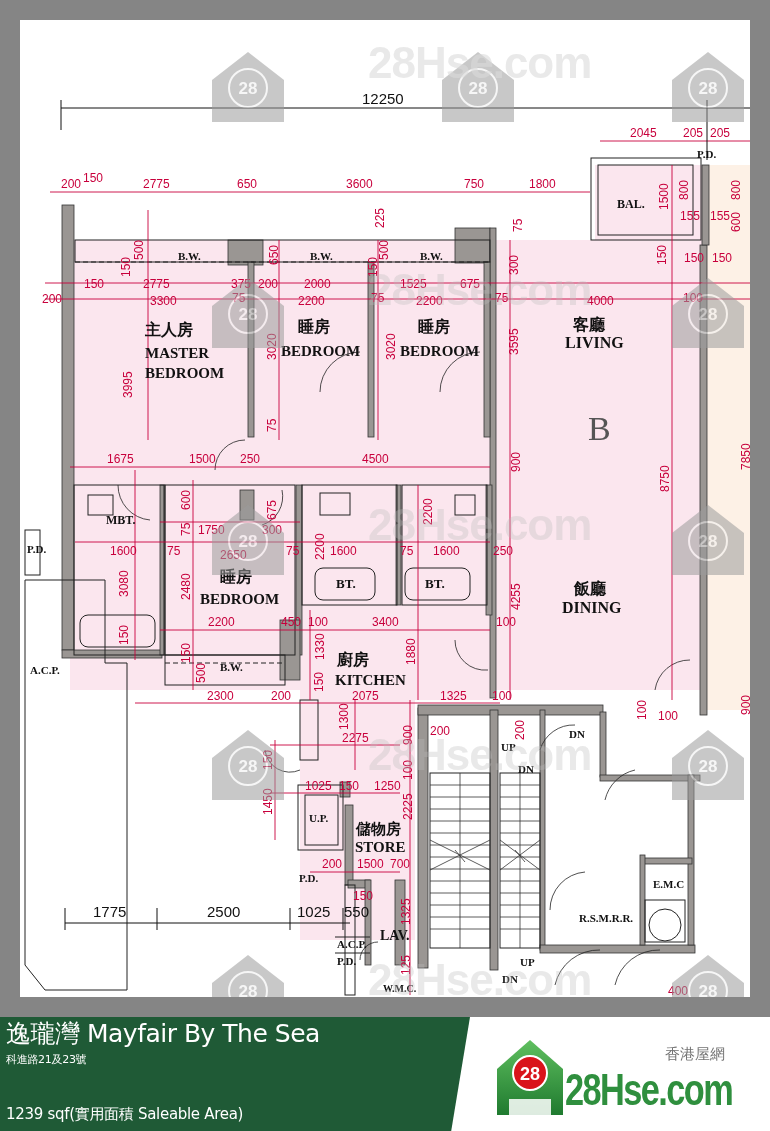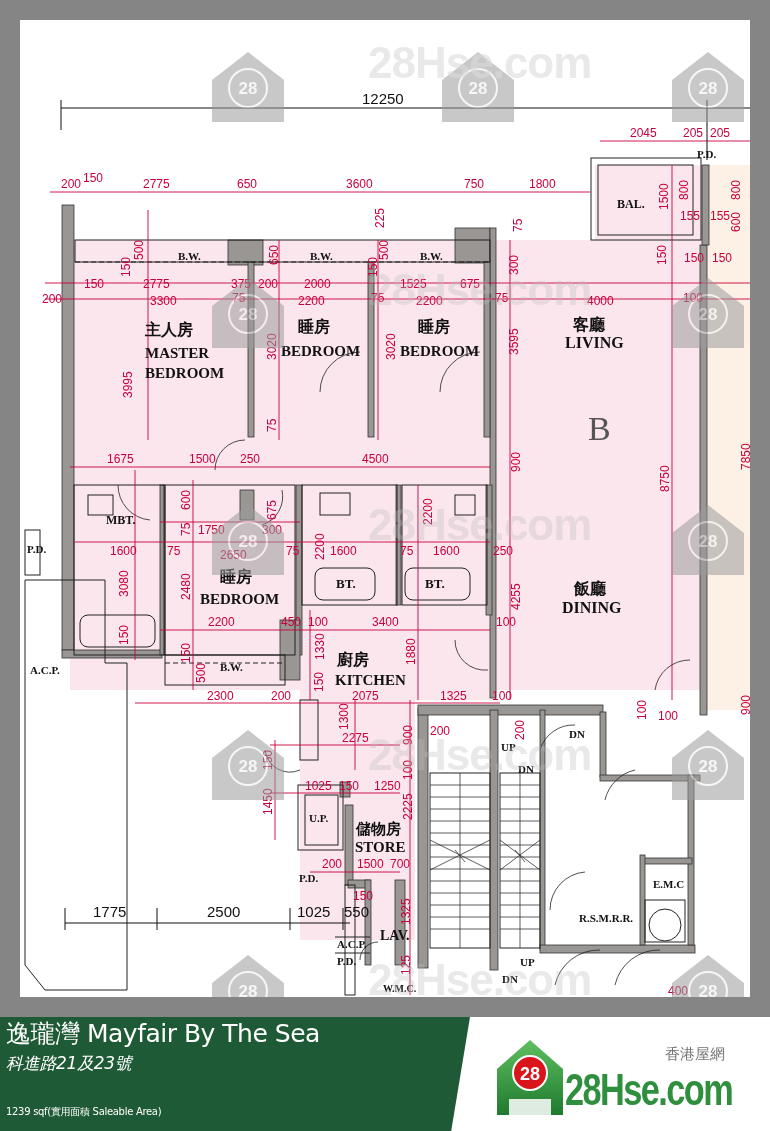--- a/index.html
+++ b/index.html
@@ -425,22 +425,22 @@
     <text class="wm-text" x="368" y="540">28Hse.com</text>
     <text class="wm-text" x="368" y="770">28Hse.com</text>
     <text class="wm-text" x="368" y="995">28Hse.com</text>
   </g>
 </svg>
 </div>
 
 <div id="banner">
   <div id="banner-green">
     <div class="b-title">逸瓏灣 Mayfair By The Sea</div>
-    <div class="b-line" style="top:35px;font-size:17px;font-style:italic;">科進路21及23號</div>
-    <div class="b-line" style="top:88px;font-size:10px;">1239 sqf(實用面積 Saleable Area)</div>
+    <div class="b-line" style="top:35px;font-size:11px;">科進路21及23號</div>
+    <div class="b-line" style="top:88px;font-size:15px;">1239 sqf(實用面積 Saleable Area)</div>
   </div>
   <div id="logo">
     <svg width="80" height="80" style="position:absolute;left:0;top:0">
       <defs>
           <linearGradient id="lg" x1="0" y1="0" x2="0" y2="1">
             <stop offset="0" stop-color="#5fbf5f"></stop>
             <stop offset="1" stop-color="#1f7a2f"></stop>
           </linearGradient>
         </defs>
       <path d="M2 32 L35 3 L68 32 L68 78 L2 78 Z" fill="url(#lg)"></path>

